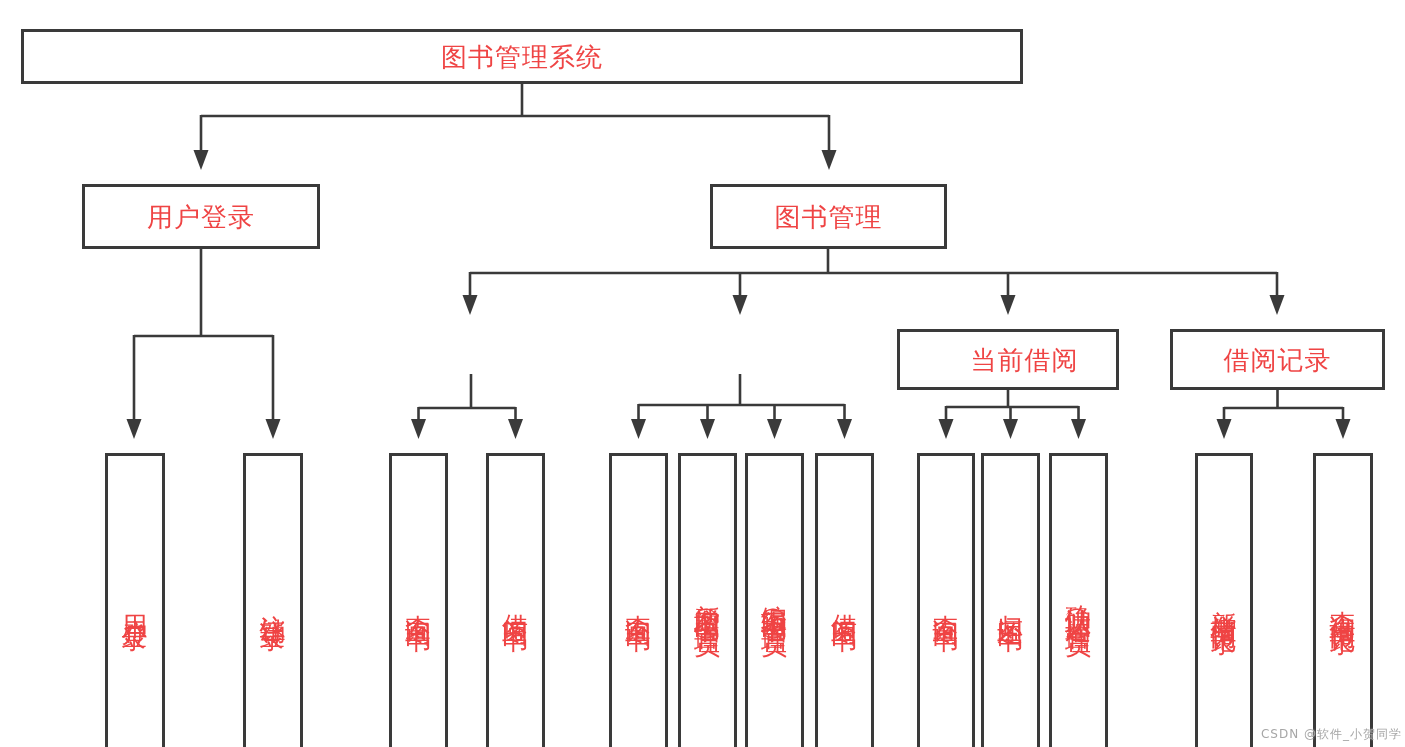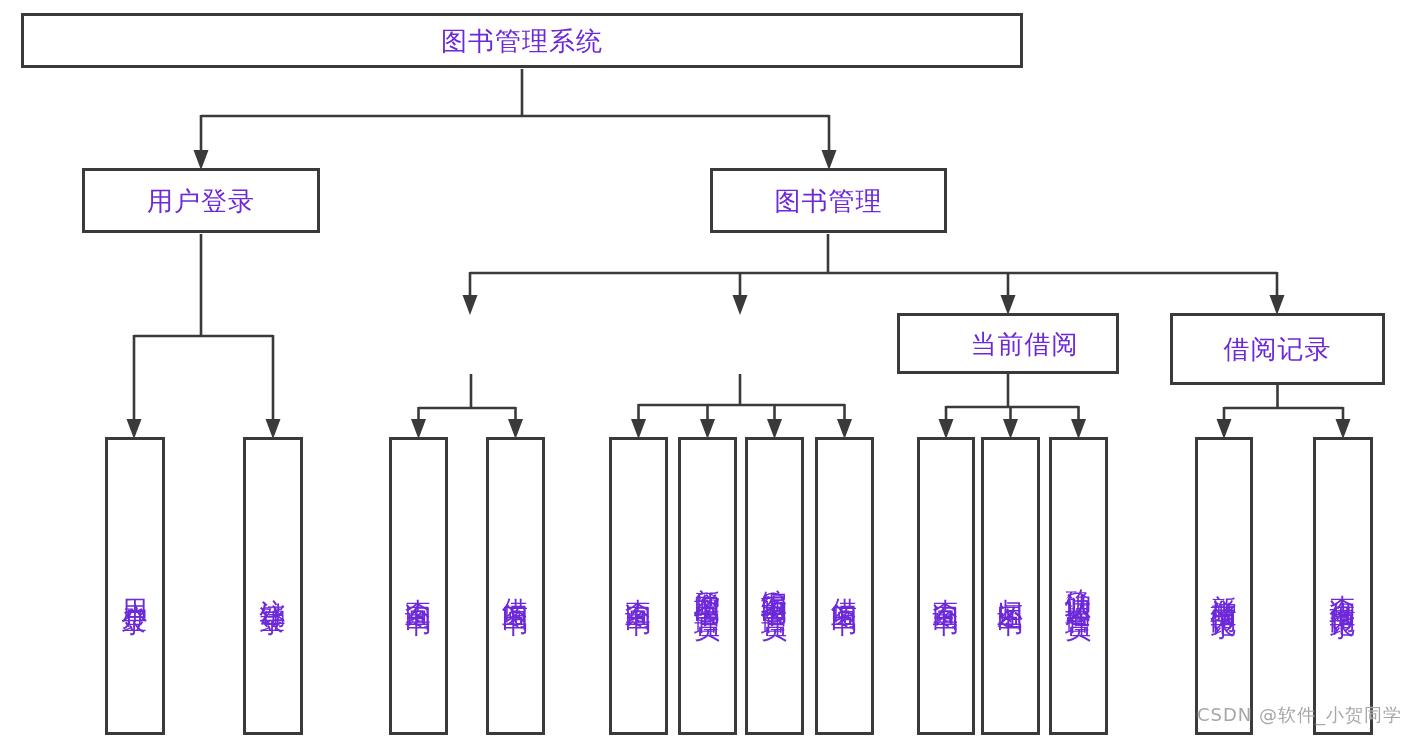--- a/index.html
+++ b/index.html
@@ -12,36 +12,37 @@
   }
   svg.connectors{position:absolute;left:0;top:0;}
   .connectors path{stroke:#3a3a3a;stroke-width:2.6;fill:none;}
   .connectors polygon{fill:#3a3a3a;stroke:none;}
   .box{
     position:absolute;
     box-sizing:border-box;
     background:#ffffff;
     border:3px solid #3a3a3a;
     display:flex;align-items:center;justify-content:center;
-    color:#6d28d9;
+    color:#ef4444;
     font-size:26px;
     line-height:1;
     white-space:nowrap;
+    margin-top:16px;
   }
   .box.h{letter-spacing:1px;}
   .box.leaf span{
     writing-mode:vertical-rl;
     text-orientation:mixed;
     letter-spacing:4px;
     font-size:26px;
   }
   .watermark{
     position:absolute;
-    right:3px;bottom:20px;
-    font-size:18px;
+    right:3px;bottom:4px;
+    font-size:12px;
     color:#a6a6a6;
     text-shadow:0 0 2px rgba(255,255,255,.8);
     letter-spacing:1px;
     z-index:5;
   }
 </style>
 </head>
 <body>
 
 <div class="canvas">
@@ -115,21 +116,21 @@
   <div class="box h" style="left:82px;top:168px;width:238px;height:65px;">
     <span>用户登录</span>
   </div>
   <div class="box h" style="left:710px;top:168px;width:237px;height:65px;">
     <span>图书管理</span>
   </div>
 
   <div class="box h" style="left:897px;top:313px;width:222px;height:61px;padding-left:33px;">
     <span>当前借阅</span>
   </div>
-  <div class="box h" style="left:1170px;top:313px;width:215px;height:72px;">
+  <div class="box h" style="left:1170px;top:313px;width:215px;height:61px;">
     <span>借阅记录</span>
   </div>
 
   <div class="box leaf" style="left:105px;top:437px;width:60px;height:298px;">
     <span>用户登录</span>
   </div>
   <div class="box leaf" style="left:243px;top:437px;width:60px;height:298px;">
     <span>注销登录</span>
   </div>
 

